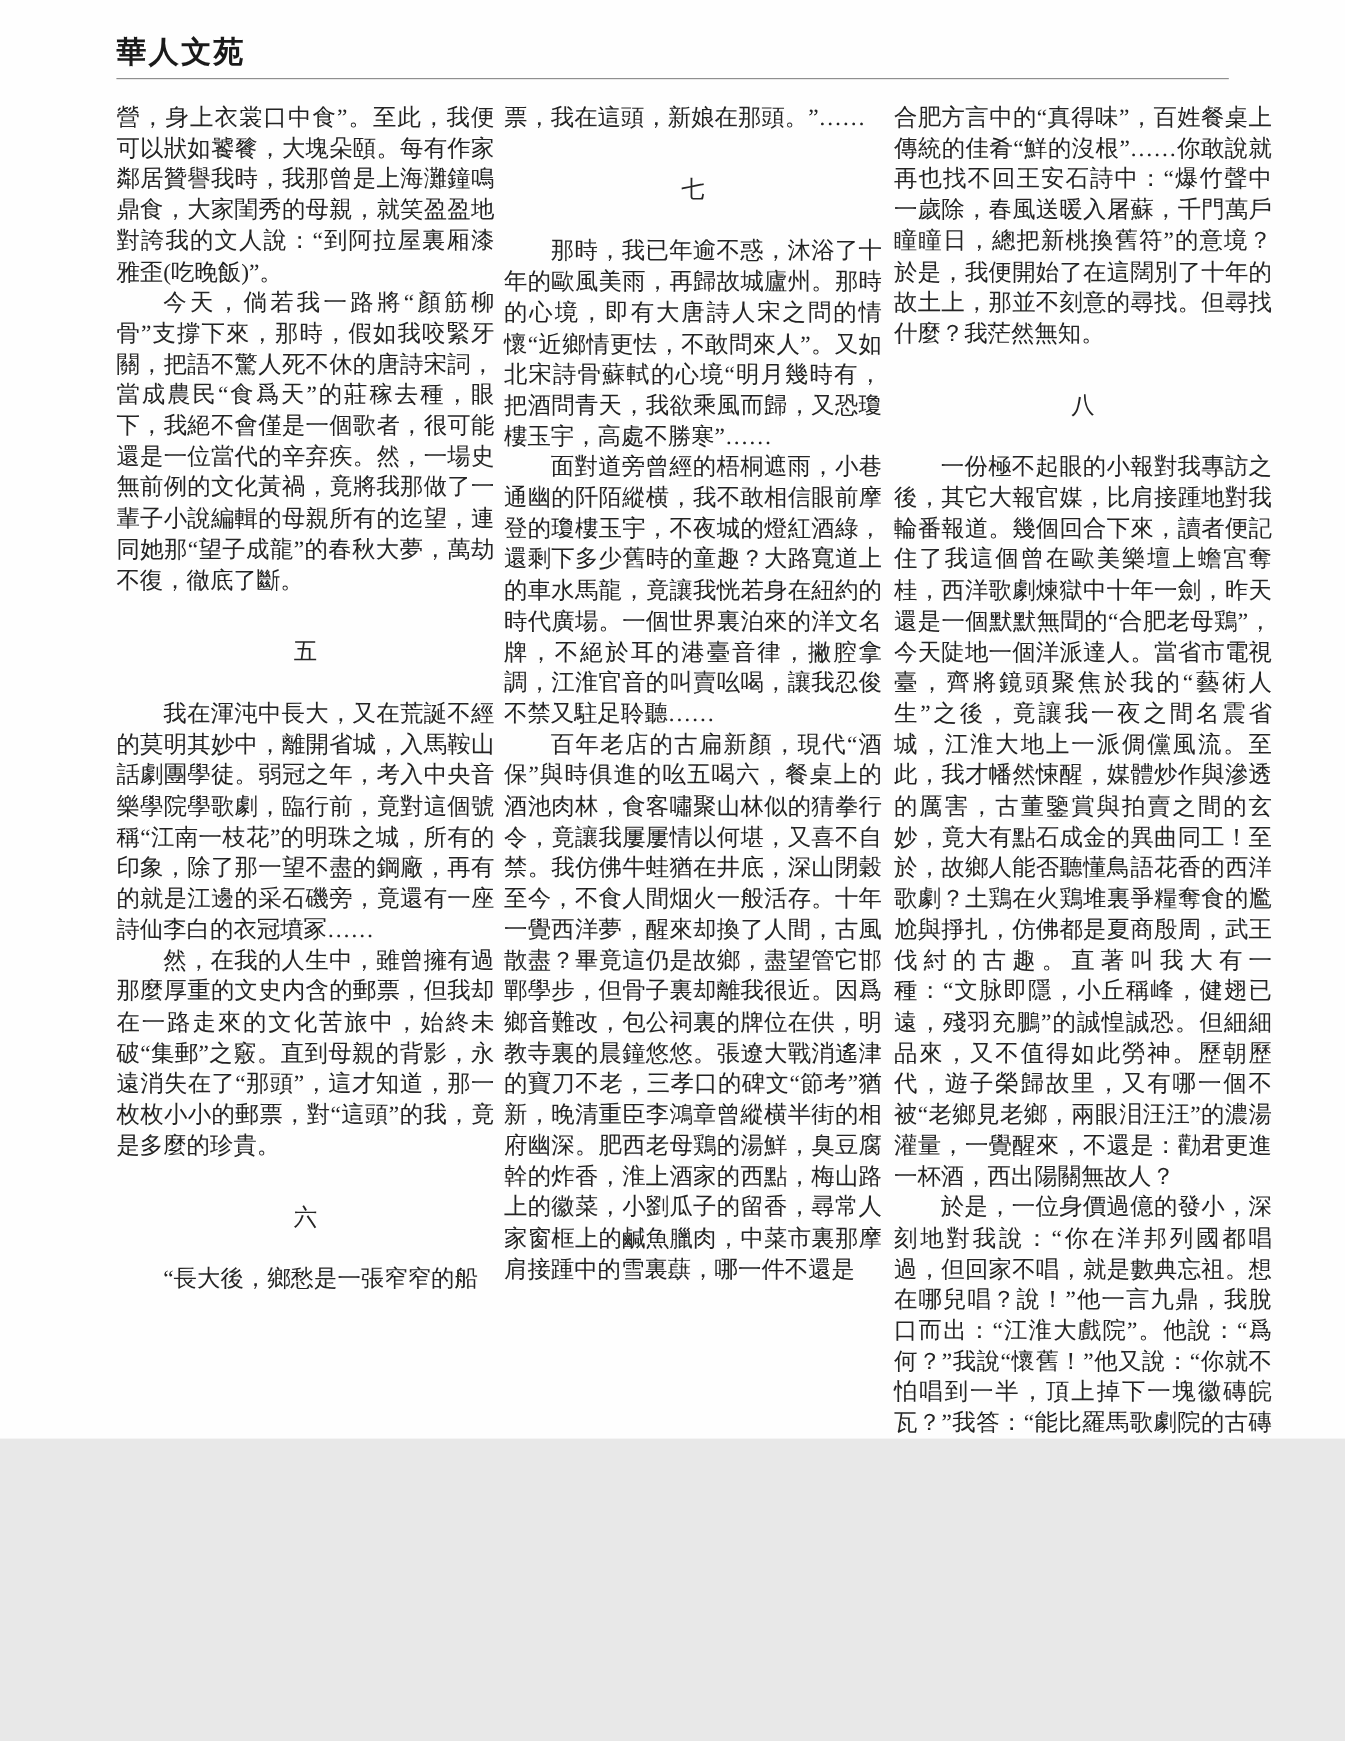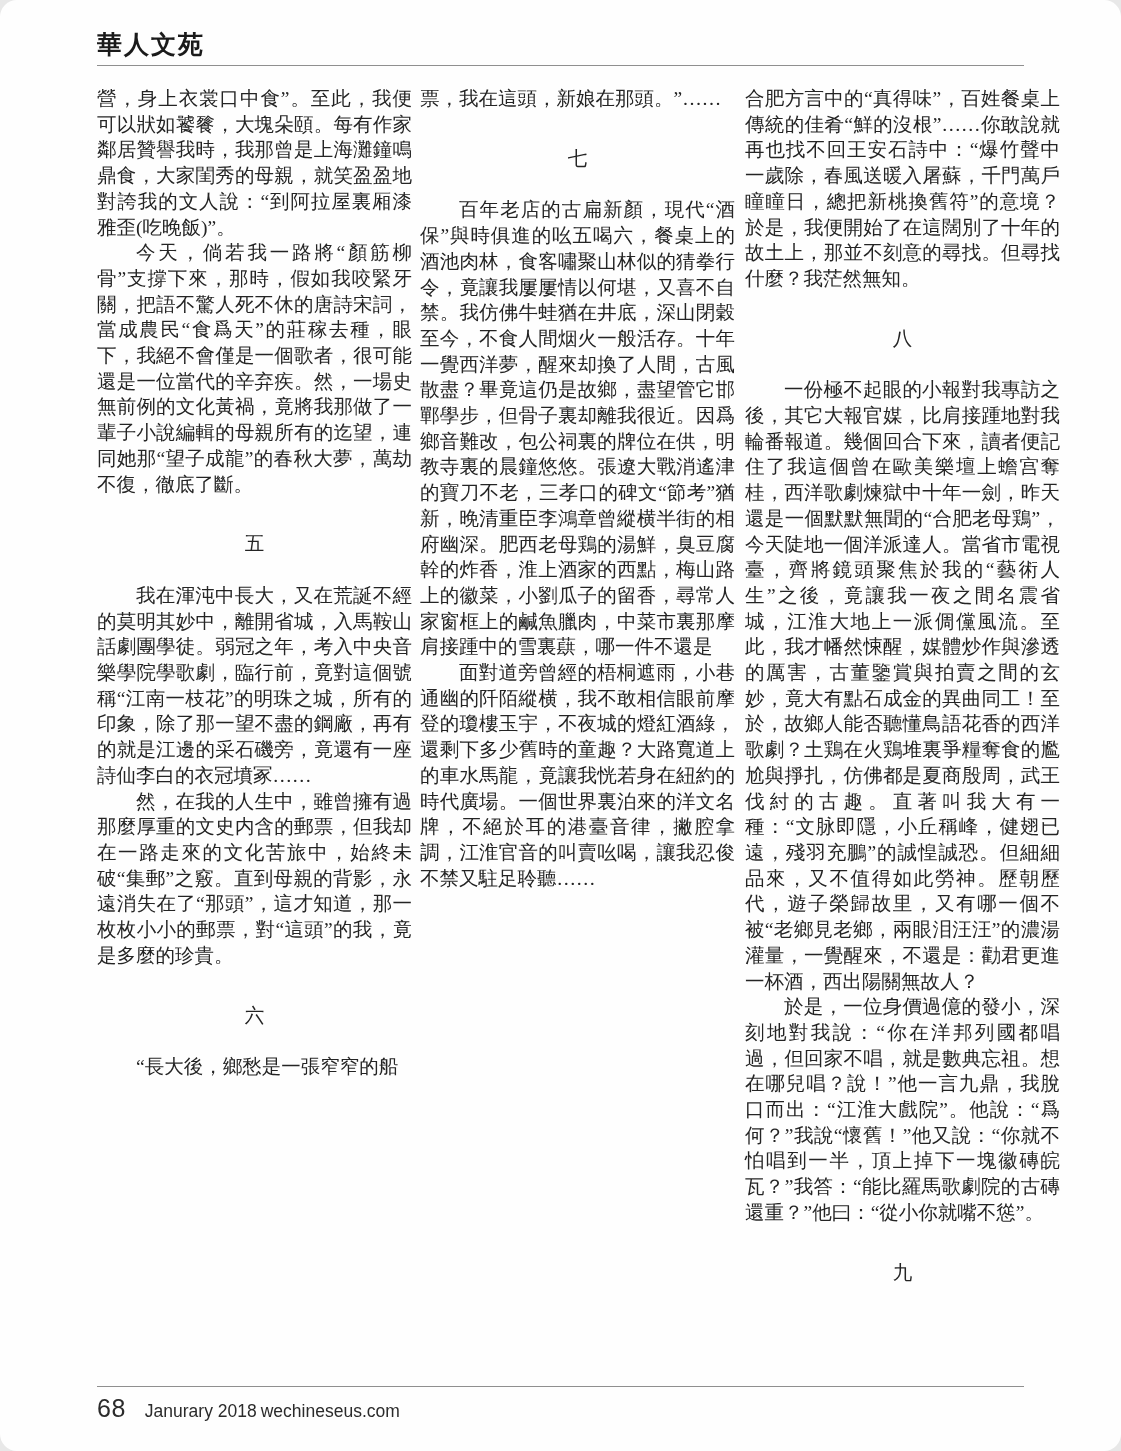--- a/index.html
+++ b/index.html
@@ -3,26 +3,25 @@
 <meta charset="utf-8">
 <style>
   html, body {
     margin: 0;
     padding: 0;
     background: #e8e8e8;
   }
   .page {
     position: relative;
     width: 1121px;
-    height: 1451px;
+    height: 1199px;
     background: #fefefe;
     margin: 0 auto;
     overflow: hidden;
     font-family: "Liberation Serif", "DejaVu Serif", serif;
-    border-radius: 17px;
   }
   .masthead {
     position: absolute;
     left: 97px;
     top: 32px;
     width: 927px;
     padding-bottom: 8px;
     border-bottom: 1.5px solid #8f8f8f;
   }
   .masthead-title {
@@ -105,22 +104,23 @@
         <p class="paragraph">今天，倘若我一路將“顏筋柳骨”支撐下來，那時，假如我咬緊牙關，把語不驚人死不休的唐詩宋詞，當成農民“食爲天”的莊稼去種，眼下，我絕不會僅是一個歌者，很可能還是一位當代的辛弃疾。然，一場史無前例的文化黃禍，竟將我那做了一輩子小說編輯的母親所有的迄望，連同她那“望子成龍”的春秋大夢，萬劫不復，徹底了斷。</p>
         <h3 class="heading">五</h3>
         <p class="paragraph">我在渾沌中長大，又在荒誕不經的莫明其妙中，離開省城，入馬鞍山話劇團學徒。弱冠之年，考入中央音樂學院學歌劇，臨行前，竟對這個號稱“江南一枝花”的明珠之城，所有的印象，除了那一望不盡的鋼廠，再有的就是江邊的采石磯旁，竟還有一座詩仙李白的衣冠墳冢……</p>
         <p class="paragraph">然，在我的人生中，雖曾擁有過那麼厚重的文史内含的郵票，但我却在一路走來的文化苦旅中，始終未破“集郵”之竅。直到母親的背影，永遠消失在了“那頭”，這才知道，那一枚枚小小的郵票，對“這頭”的我，竟是多麼的珍貴。</p>
         <h3 class="heading">六</h3>
         <p class="paragraph">“長大後，鄉愁是一張窄窄的船</p>
       </div>
       <div class="col col-2">
         <p class="continuation">票，我在這頭，新娘在那頭。”……</p>
         <h3 class="heading">七</h3>
+        <p class="paragraph">那時，我已年逾不惑，沐浴了十年的歐風美雨，再歸故城廬州。那時的心境，即有大唐詩人宋之問的情懷“近鄉情更怯，不敢問來人”。又如北宋詩骨蘇軾的心境“明月幾時有，把酒問青天，我欲乘風而歸，又恐瓊樓玉宇，高處不勝寒”……</p>
+        <p class="paragraph">面對道旁曾經的梧桐遮雨，小巷通幽的阡陌縱横，我不敢相信眼前摩登的瓊樓玉宇，不夜城的燈紅酒綠，還剩下多少舊時的童趣？大路寬道上的車水馬龍，竟讓我恍若身在紐約的時代廣場。一個世界裏泊來的洋文名牌，不絕於耳的港臺音律，撇腔拿調，江淮官音的叫賣吆喝，讓我忍俊不禁又駐足聆聽……</p>
         <p class="paragraph">百年老店的古扁新顏，現代“酒保”與時俱進的吆五喝六，餐桌上的酒池肉林，食客嘯聚山林似的猜拳行令，竟讓我屢屢情以何堪，又喜不自禁。我仿佛牛蛙猶在井底，深山閉穀至今，不食人間烟火一般活存。十年一覺西洋夢，醒來却換了人間，古風散盡？畢竟這仍是故鄉，盡望管它邯鄲學步，但骨子裏却離我很近。因爲鄉音難改，包公祠裏的牌位在供，明教寺裏的晨鐘悠悠。張遼大戰消遙津的寶刀不老，三孝口的碑文“節考”猶新，晚清重臣李鴻章曾縱横半街的相府幽深。肥西老母鶏的湯鮮，臭豆腐幹的炸香，淮上酒家的西點，梅山路上的徽菜，小劉瓜子的留香，尋常人家窗框上的鹹魚臘肉，中菜市裏那摩肩接踵中的雪裏蕻，哪一件不還是</p>
-        <p class="paragraph">面對道旁曾經的梧桐遮雨，小巷通幽的阡陌縱横，我不敢相信眼前摩登的瓊樓玉宇，不夜城的燈紅酒綠，還剩下多少舊時的童趣？大路寬道上的車水馬龍，竟讓我恍若身在紐約的時代廣場。一個世界裏泊來的洋文名牌，不絕於耳的港臺音律，撇腔拿調，江淮官音的叫賣吆喝，讓我忍俊不禁又駐足聆聽……</p>
       </div>
       <div class="col col-3">
         <p class="continuation">合肥方言中的“真得味”，百姓餐桌上傳統的佳肴“鮮的沒根”……你敢說就再也找不回王安石詩中：“爆竹聲中一歲除，春風送暖入屠蘇，千門萬戶瞳瞳日，總把新桃換舊符”的意境？於是，我便開始了在這闊別了十年的故土上，那並不刻意的尋找。但尋找什麼？我茫然無知。</p>
         <h3 class="heading">八</h3>
         <p class="paragraph">一份極不起眼的小報對我專訪之後，其它大報官媒，比肩接踵地對我輪番報道。幾個回合下來，讀者便記住了我這個曾在歐美樂壇上蟾宫奪桂，西洋歌劇煉獄中十年一劍，昨天還是一個默默無聞的“合肥老母鶏”，今天陡地一個洋派達人。當省市電視臺，齊將鏡頭聚焦於我的“藝術人生”之後，竟讓我一夜之間名震省城，江淮大地上一派倜儻風流。至此，我才幡然悚醒，媒體炒作與滲透的厲害，古董鑒賞與拍賣之間的玄妙，竟大有點石成金的異曲同工！至於，故鄉人能否聽懂鳥語花香的西洋歌劇？土鶏在火鶏堆裏爭糧奪食的尷尬與掙扎，仿佛都是夏商殷周，武王伐紂的古趣。直著叫我大有一種：“文脉即隱，小丘稱峰，健翅已遠，殘羽充鵬”的誠惶誠恐。但細細品來，又不值得如此勞神。歷朝歷代，遊子榮歸故里，又有哪一個不被“老鄉見老鄉，兩眼泪汪汪”的濃湯灌量，一覺醒來，不還是：勸君更進一杯酒，西出陽關無故人？</p>
         <p class="paragraph">於是，一位身價過億的發小，深刻地對我說：“你在洋邦列國都唱過，但回家不唱，就是數典忘祖。想在哪兒唱？說！”他一言九鼎，我脫口而出：“江淮大戲院”。他說：“爲何？”我說“懷舊！”他又說：“你就不怕唱到一半，頂上掉下一塊徽磚皖瓦？”我答：“能比羅馬歌劇院的古磚還重？”他曰：“從小你就嘴不慫”。</p>
         <h3 class="heading">九</h3>
       </div>
     </div>
 

